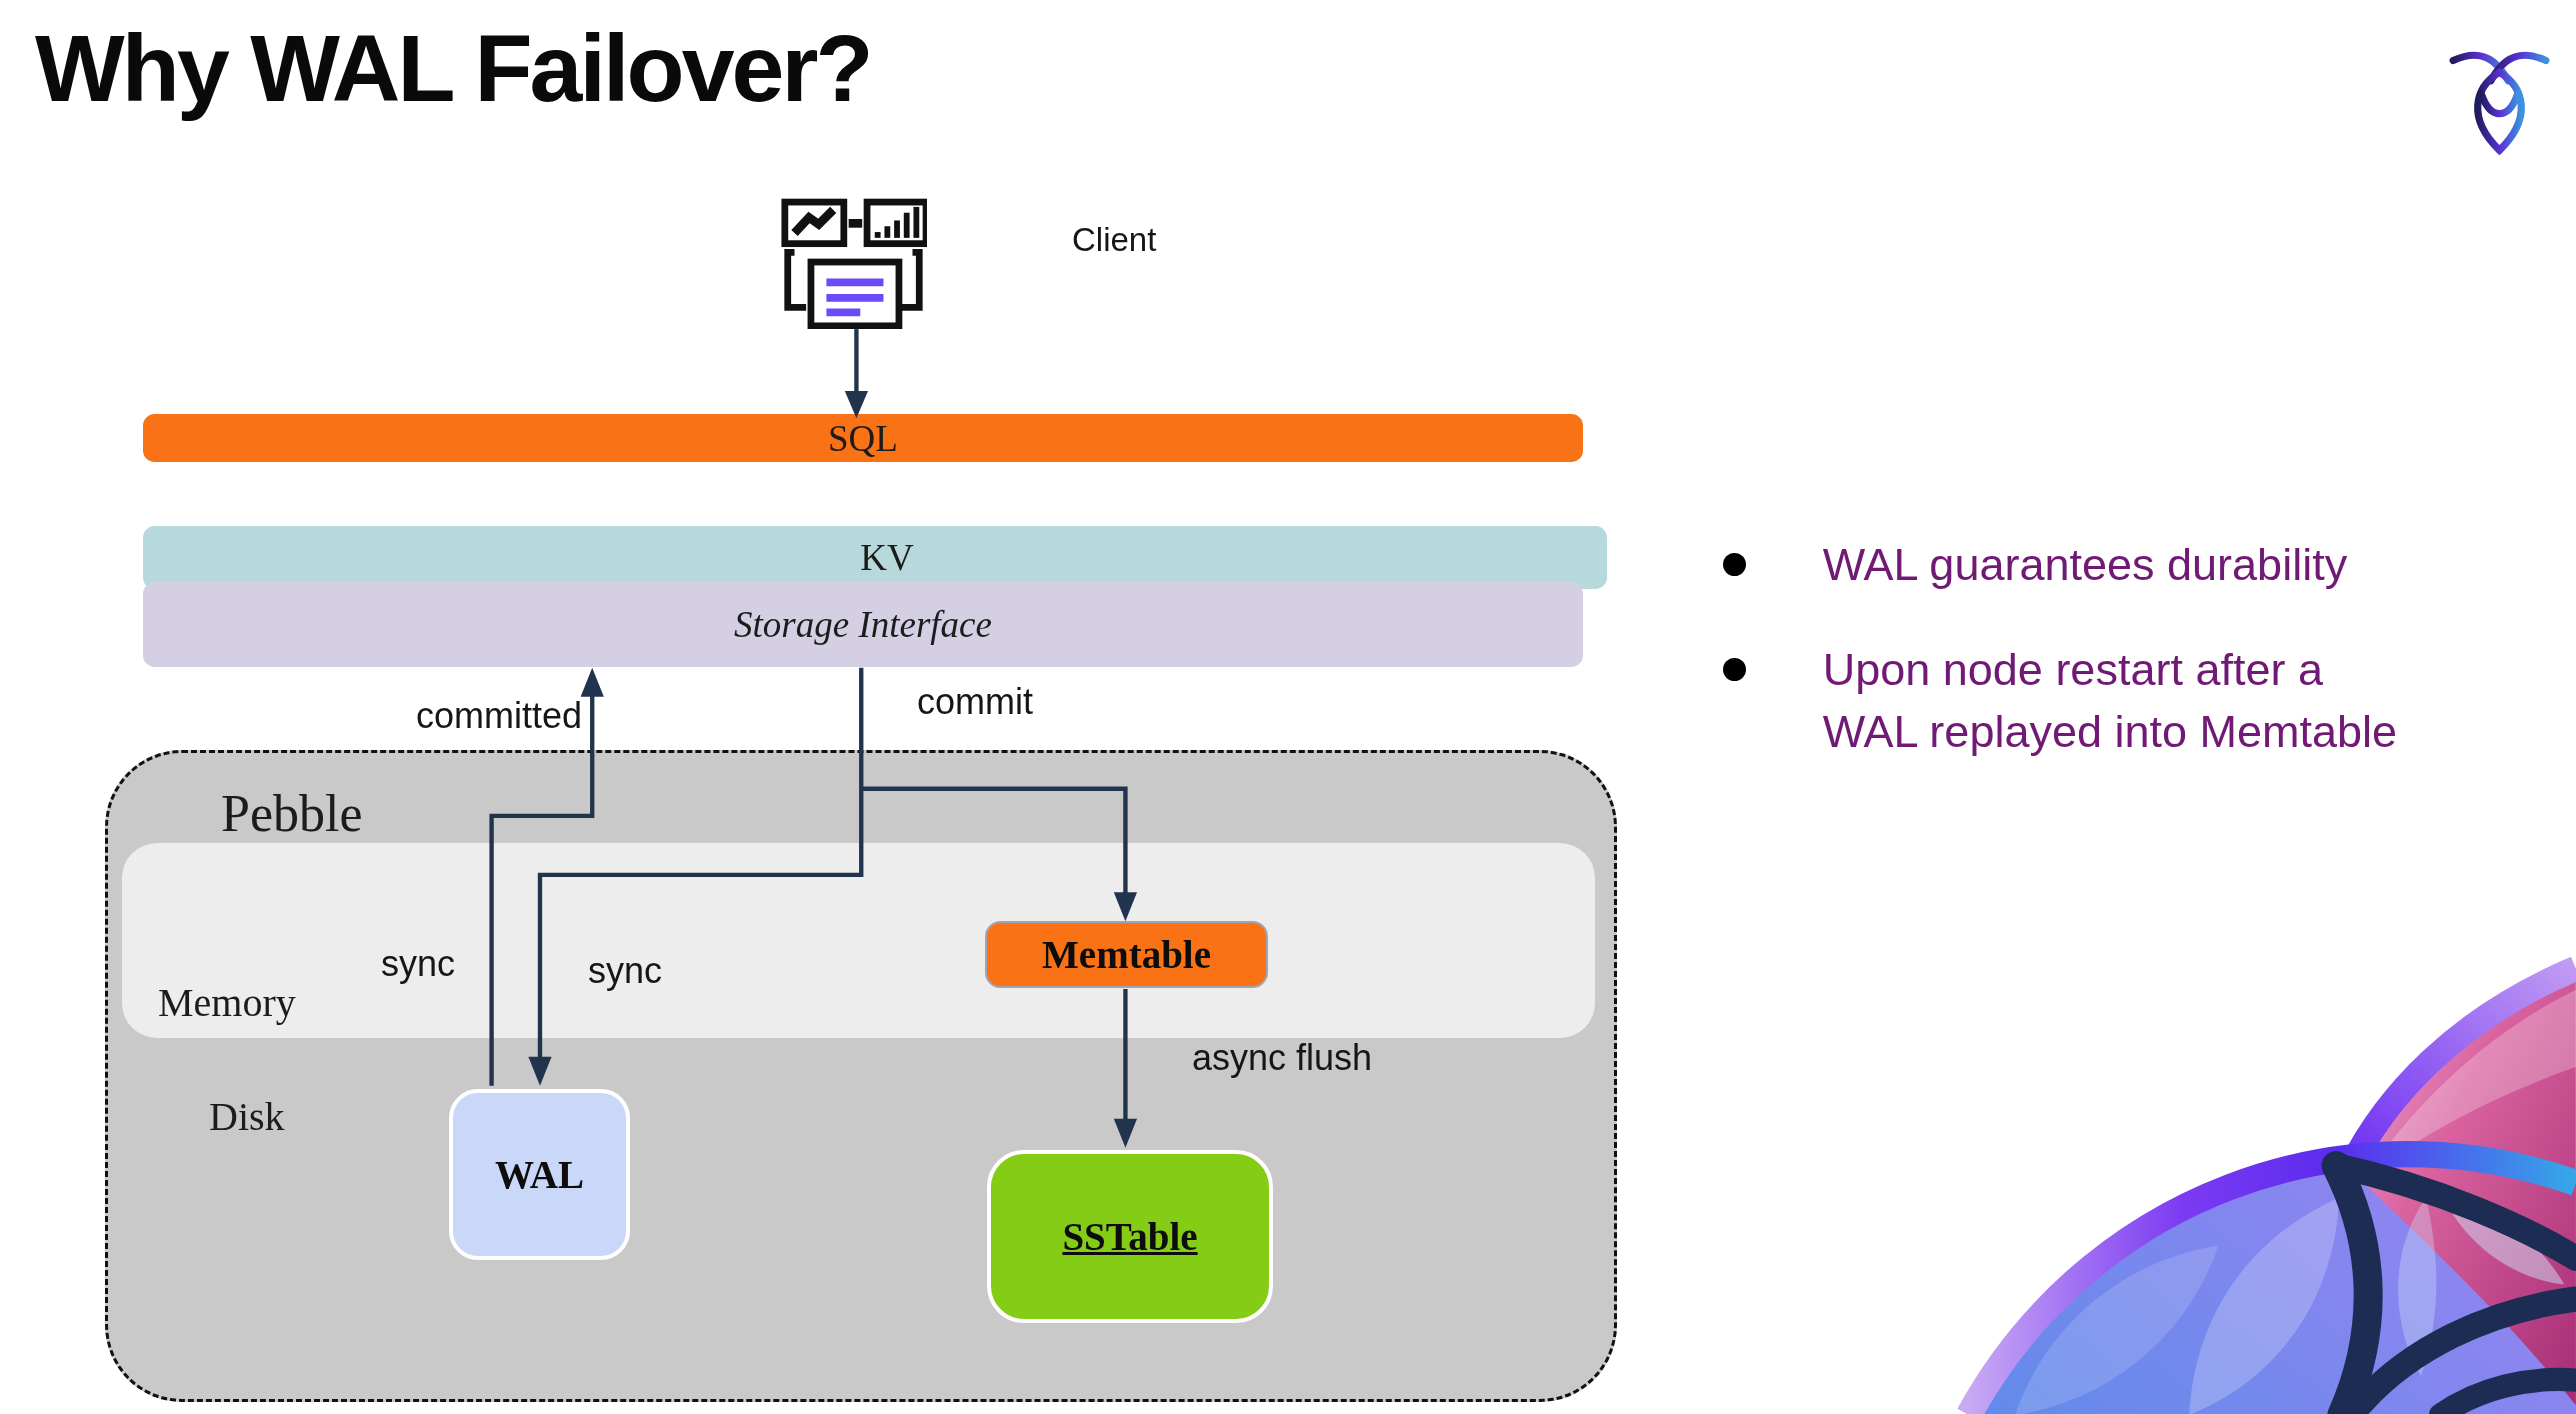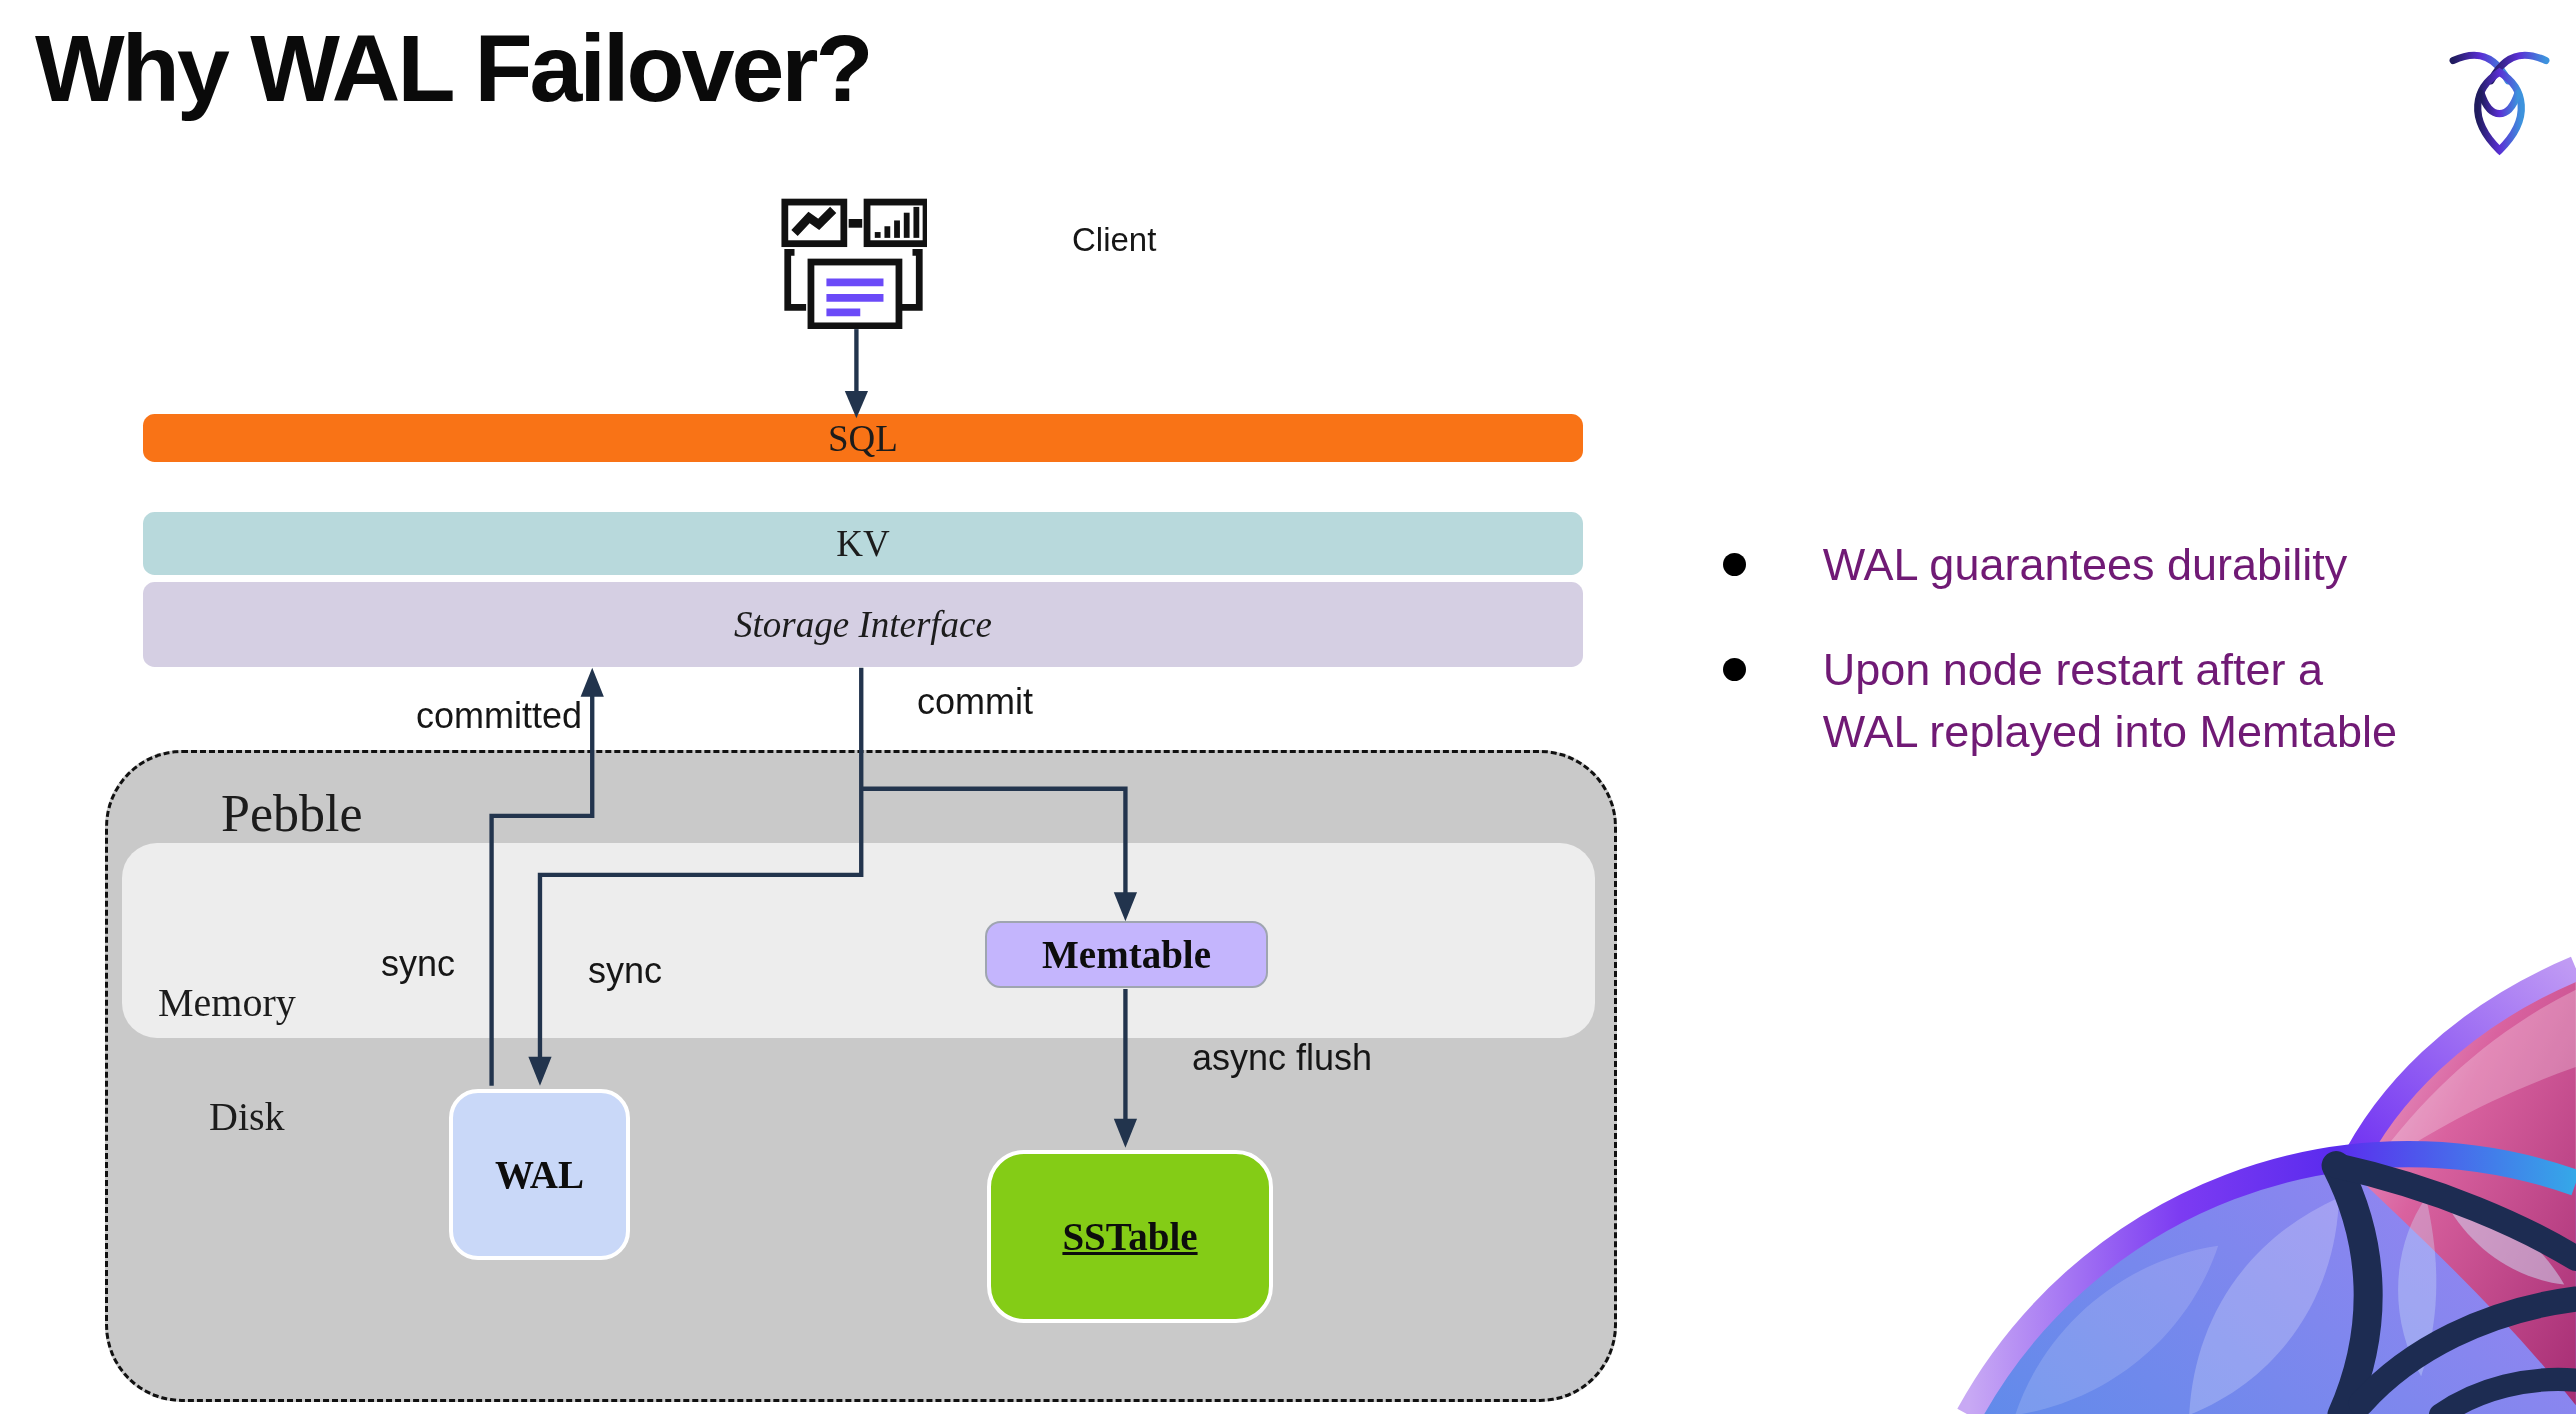--- a/index.html
+++ b/index.html
@@ -4,21 +4,21 @@
 <style>
   html,body{margin:0;padding:0;background:#ffffff;}
   .slide{position:relative;width:2576px;height:1415px;background:#fff;overflow:hidden;
          font-family:"Liberation Sans",sans-serif;color:#111;}
   .abs{position:absolute;}
   .page-title{left:35px;top:13.5px;font-size:95px;font-weight:800;letter-spacing:-2.9px;color:#0a0a0a;line-height:1.15;}
   
   .bar{left:143px;width:1440px;border-radius:11.6px;display:flex;align-items:center;justify-content:center;
        font-family:"Liberation Serif","DejaVu Serif",serif;font-size:37px;color:#1c1c1c;}
   .bar-sql{top:414px;height:48px;}
-  .bar-kv{top:512px;height:63px;}
+  .bar-kv{top:526px;height:63px;padding-left:24px;}
   .bar-storage{top:582px;height:85px;}
   
   .pebble{left:105px;top:750px;width:1512px;height:652px;border:3.9px dashed #111;border-radius:77px;box-sizing:border-box;}
   .memory{left:122px;top:843px;width:1473px;height:195px;border-radius:35px;}
   .zone-label{font-family:"Liberation Serif","DejaVu Serif",serif;color:#1c1c1c;}
   .pebble-label{left:221px;top:784px;font-size:52px;}
   .memory-label{left:158px;top:979px;font-size:40px;}
   .disk-label{left:209px;top:1093px;font-size:40px;}
   
   .node{display:flex;align-items:center;justify-content:center;box-sizing:border-box;
@@ -103,21 +103,21 @@
 
   <div class="abs pebble" style="background-color: rgb(201, 201, 201);"></div>
   <div class="abs memory" style="background-color: rgb(237, 237, 237);"></div>
   <div class="abs zone-label pebble-label">Pebble</div>
   <div class="abs zone-label memory-label">Memory</div>
   <div class="abs zone-label disk-label">Disk</div>
 
   <div class="abs node wal" style="background-color: rgb(201, 216, 248);">
     <span>WAL</span>
   </div>
-  <div class="abs node memtable" style="background-color: #c4b5fd;">
+  <div class="abs node memtable" style="background-color: #f97316;">
     <span>Memtable</span>
   </div>
   <div class="abs node sstable" style="background-color: #84cc16; text-decoration: underline;">
     <span>SSTable</span>
   </div>
 
   <svg class="abs arrows" width="2576" height="1415" viewBox="0 0 2662 1462" style="color: rgb(34, 52, 77);">
     <g stroke="currentColor" stroke-width="4.5" fill="none">
       <path d="M885,340 V406"></path>
       <path d="M508,1122 V843 H612 V716"></path>

